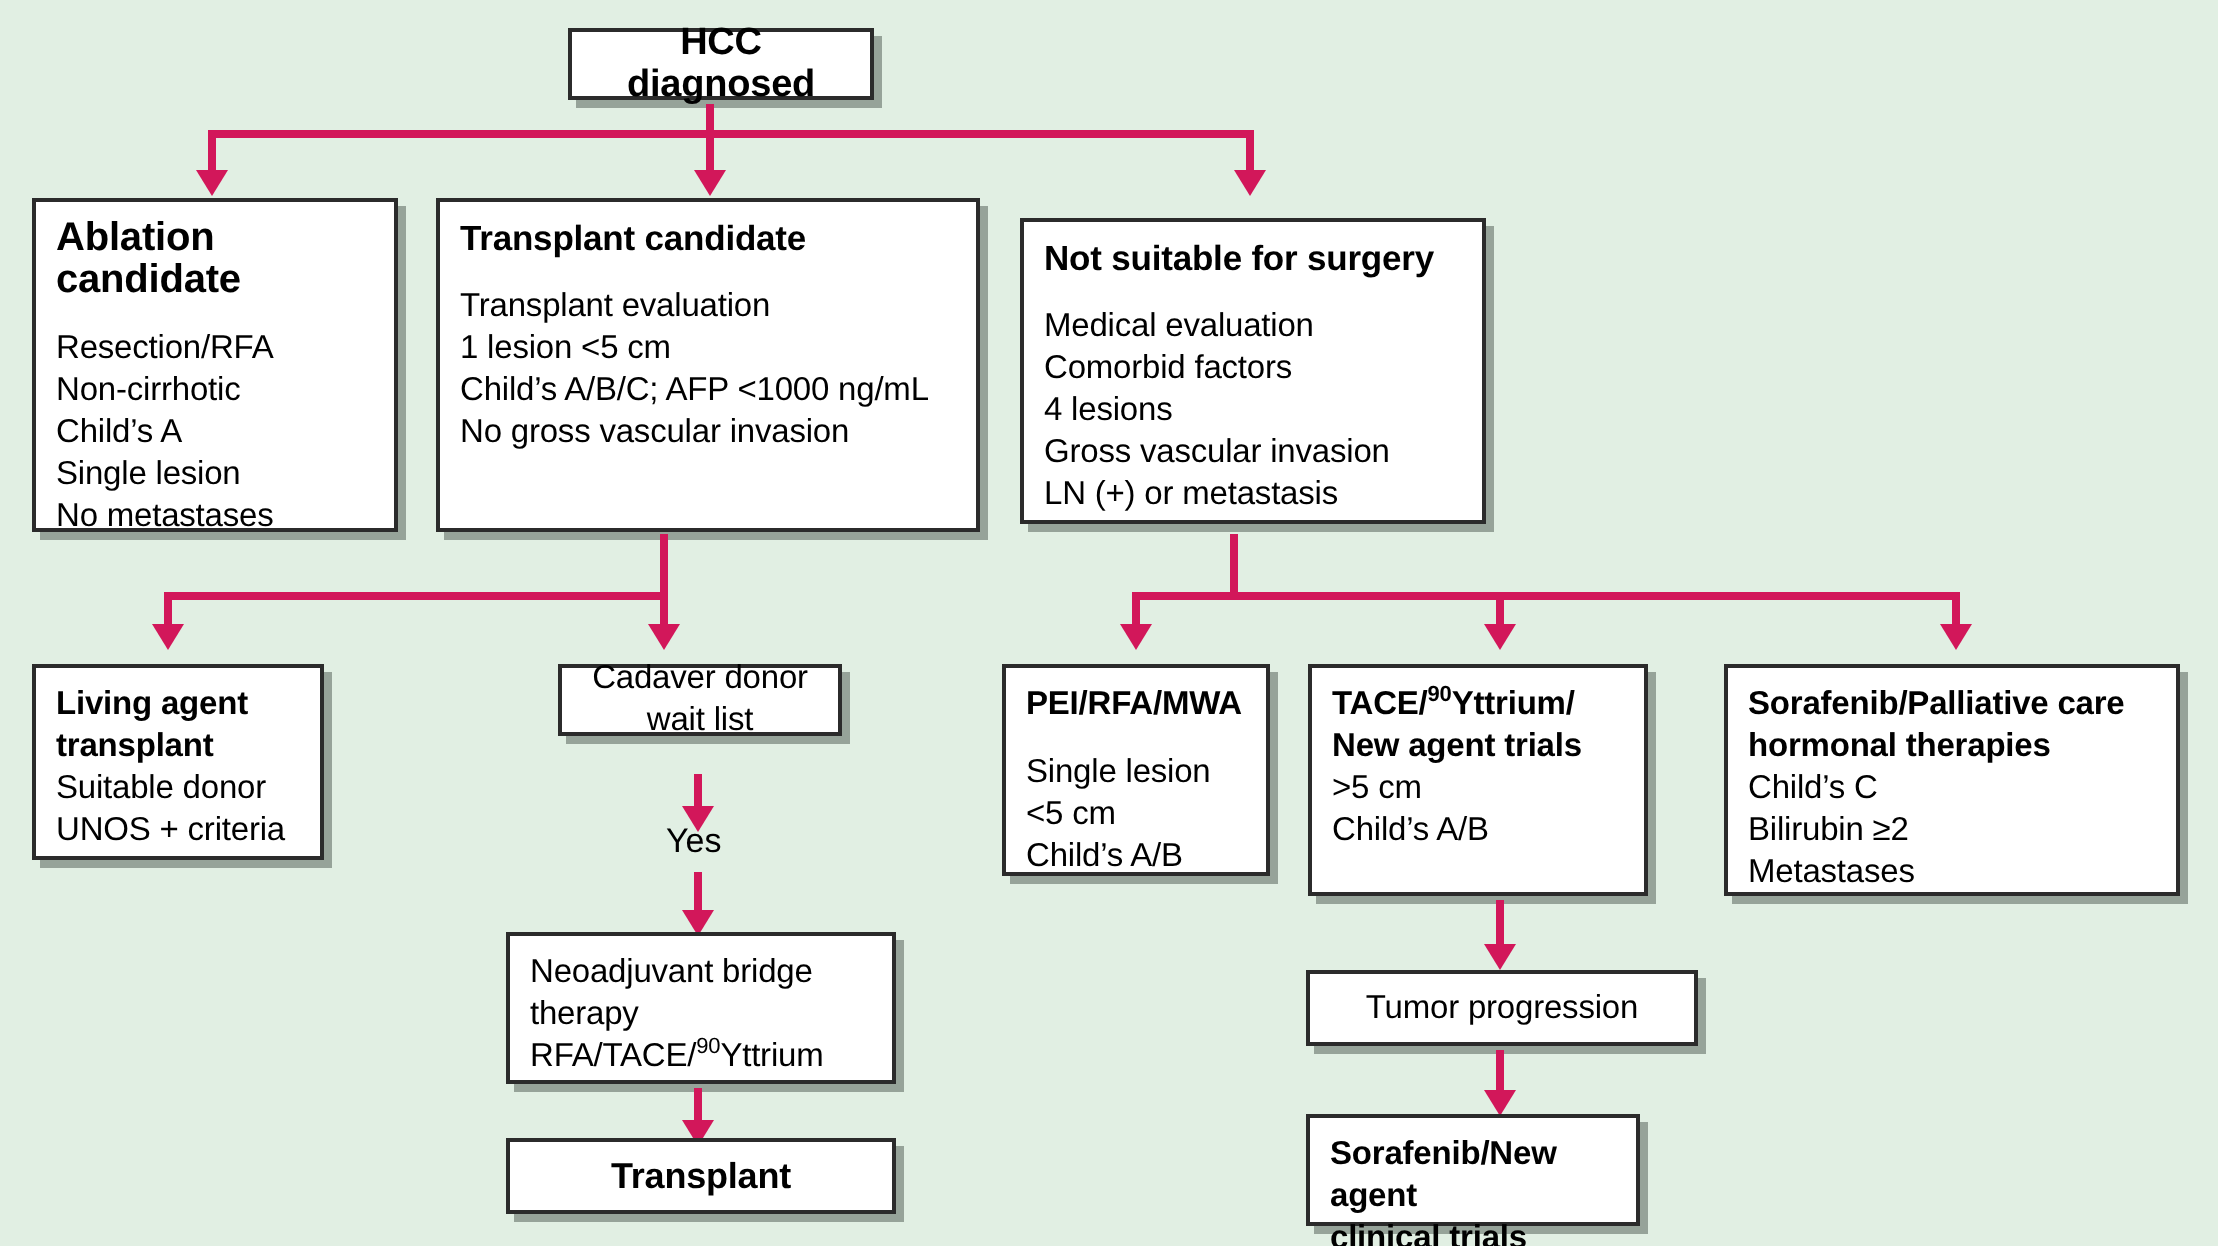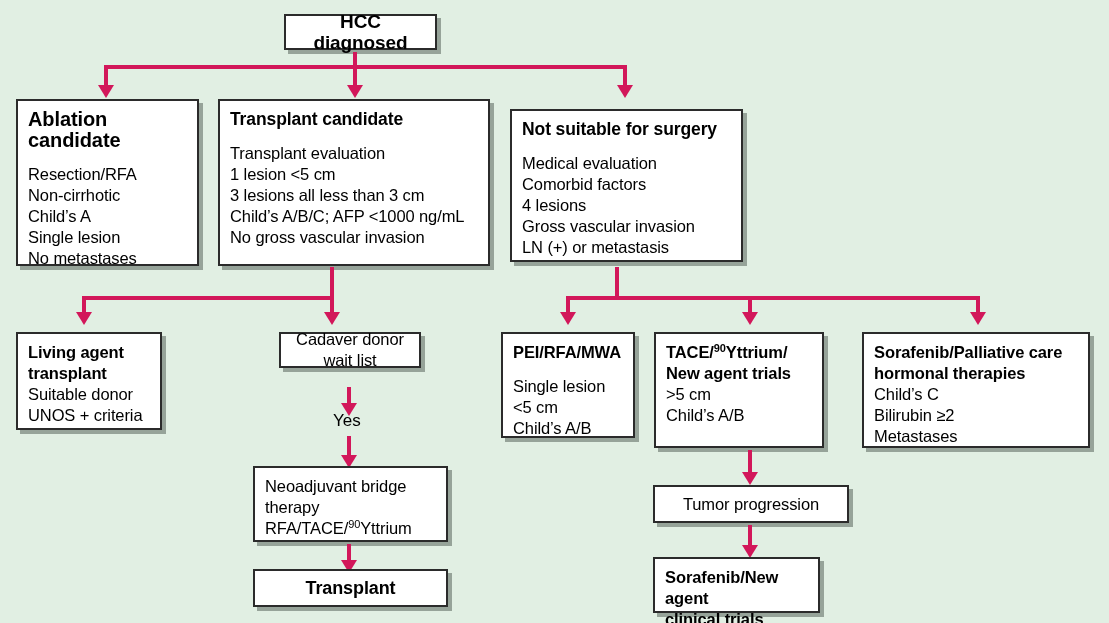--- a/index.html
+++ b/index.html
@@ -73,21 +73,20 @@
     <div class="ln">Child’s A</div>
     <div class="ln">Single lesion</div>
     <div class="ln">No metastases</div>
   </div>
 
   <div class="box" style="left:218px;top:99px;width:272px;height:167px;">
     <div class="hd" style="font-size:17.5px;">Transplant candidate</div>
     <div class="gap"></div>
     <div class="sub">Transplant evaluation</div>
     <div class="ln">1 lesion &lt;5 cm</div>
-    <div class="ln">3 lesions all less than 3 cm</div>
     <div class="ln">Child’s A/B/C; AFP &lt;1000 ng/mL</div>
     <div class="ln">No gross vascular invasion</div>
   </div>
 
   <div class="box" style="left:510px;top:109px;width:233px;height:153px;">
     <div class="hd" style="font-size:17.5px;">Not suitable for surgery</div>
     <div class="gap"></div>
     <div class="sub">Medical evaluation</div>
     <div class="ln">Comorbid factors</div>
     <div class="ln">4 lesions</div>

